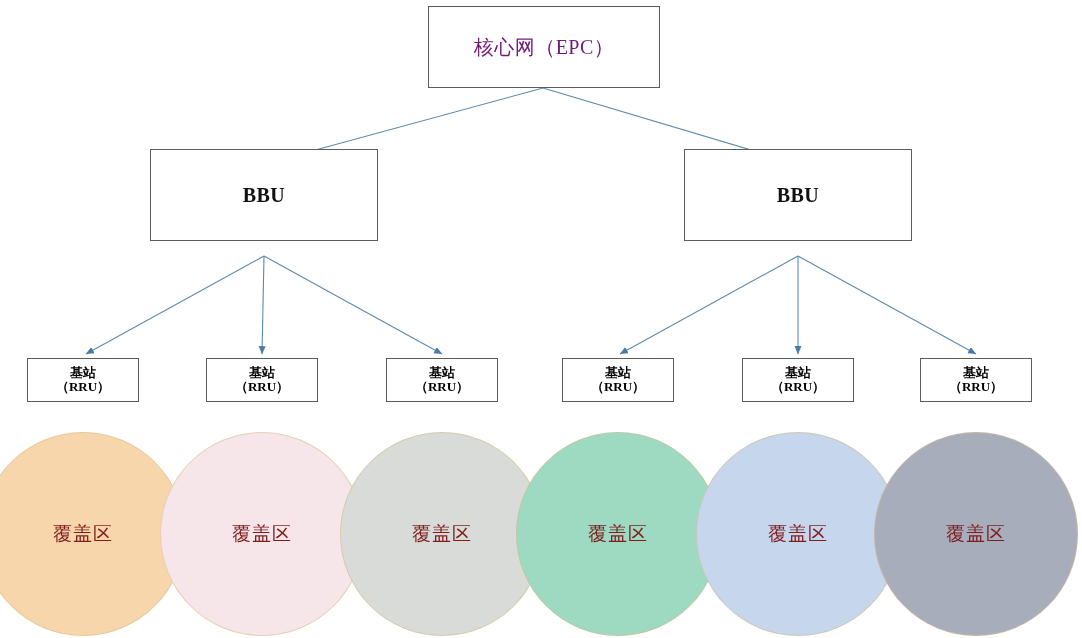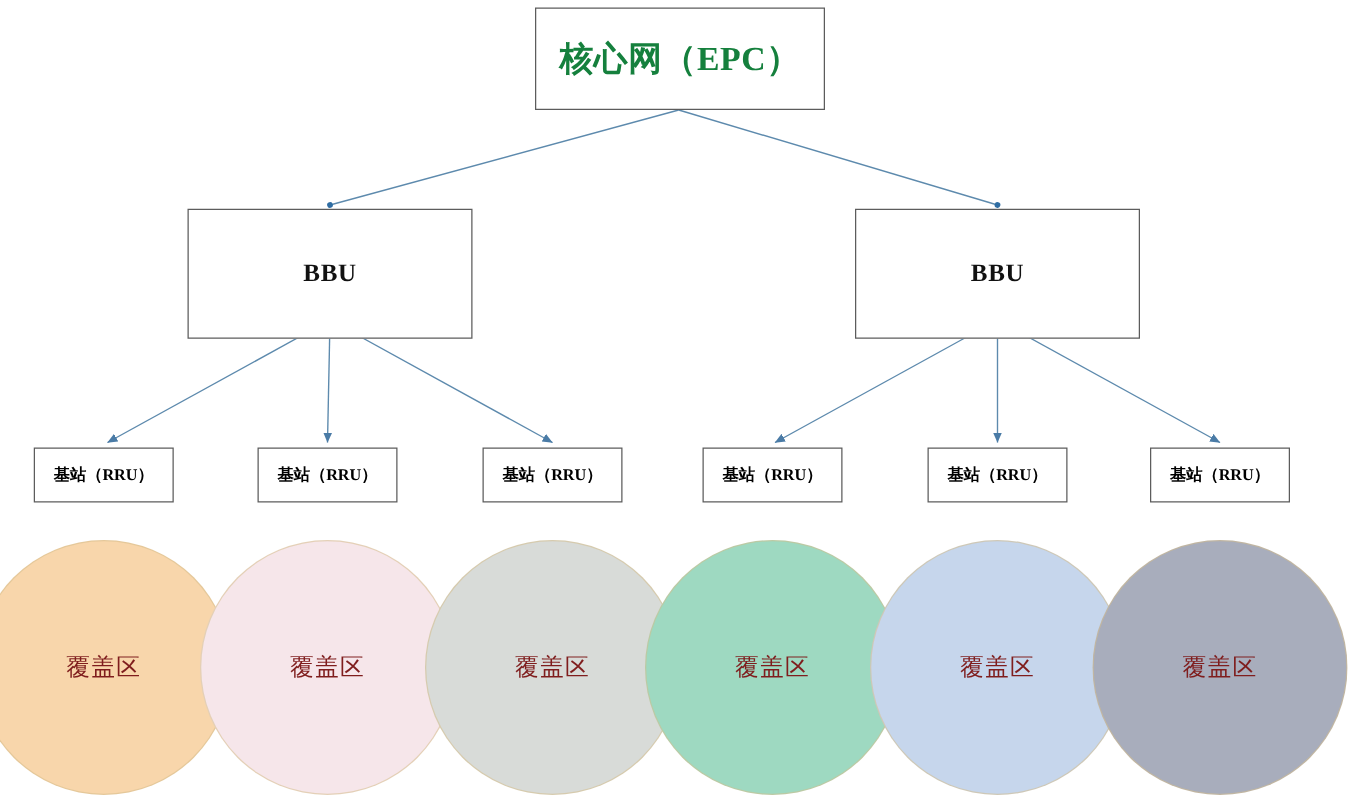--- a/index.html
+++ b/index.html
@@ -42,42 +42,43 @@
     text-align: center;
     z-index: 3;
   }
   .node-core {
     left: 428px;
     top: 6px;
     width: 232px;
     height: 82px;
   }
   .node-core .node-label {
-    font-size: 27px;
-    font-weight: bold;
-    color: #15803d;
+    font-size: 20px;
+    font-weight: normal;
+    color: #701a75;
     letter-spacing: 0.5px;
   }
   .node-bbu {
     width: 228px;
-    height: 104px;
-    top: 167px;
+    height: 92px;
+    top: 149px;
   }
   .node-bbu-left  { left: 150px; }
   .node-bbu-right { left: 684px; }
   .node-bbu .node-label {
     font-size: 20px;
     font-weight: bold;
     color: #111111;
     letter-spacing: 0.5px;
   }
   .node-rru {
     width: 112px;
     height: 44px;
     top: 358px;
+    flex-direction: column;
     line-height: 1.08;
   }
   .node-rru .rru-line {
     font-size: 13px;
     font-weight: bold;
     color: #000000;
     display: block;
     white-space: nowrap;
   }
 

